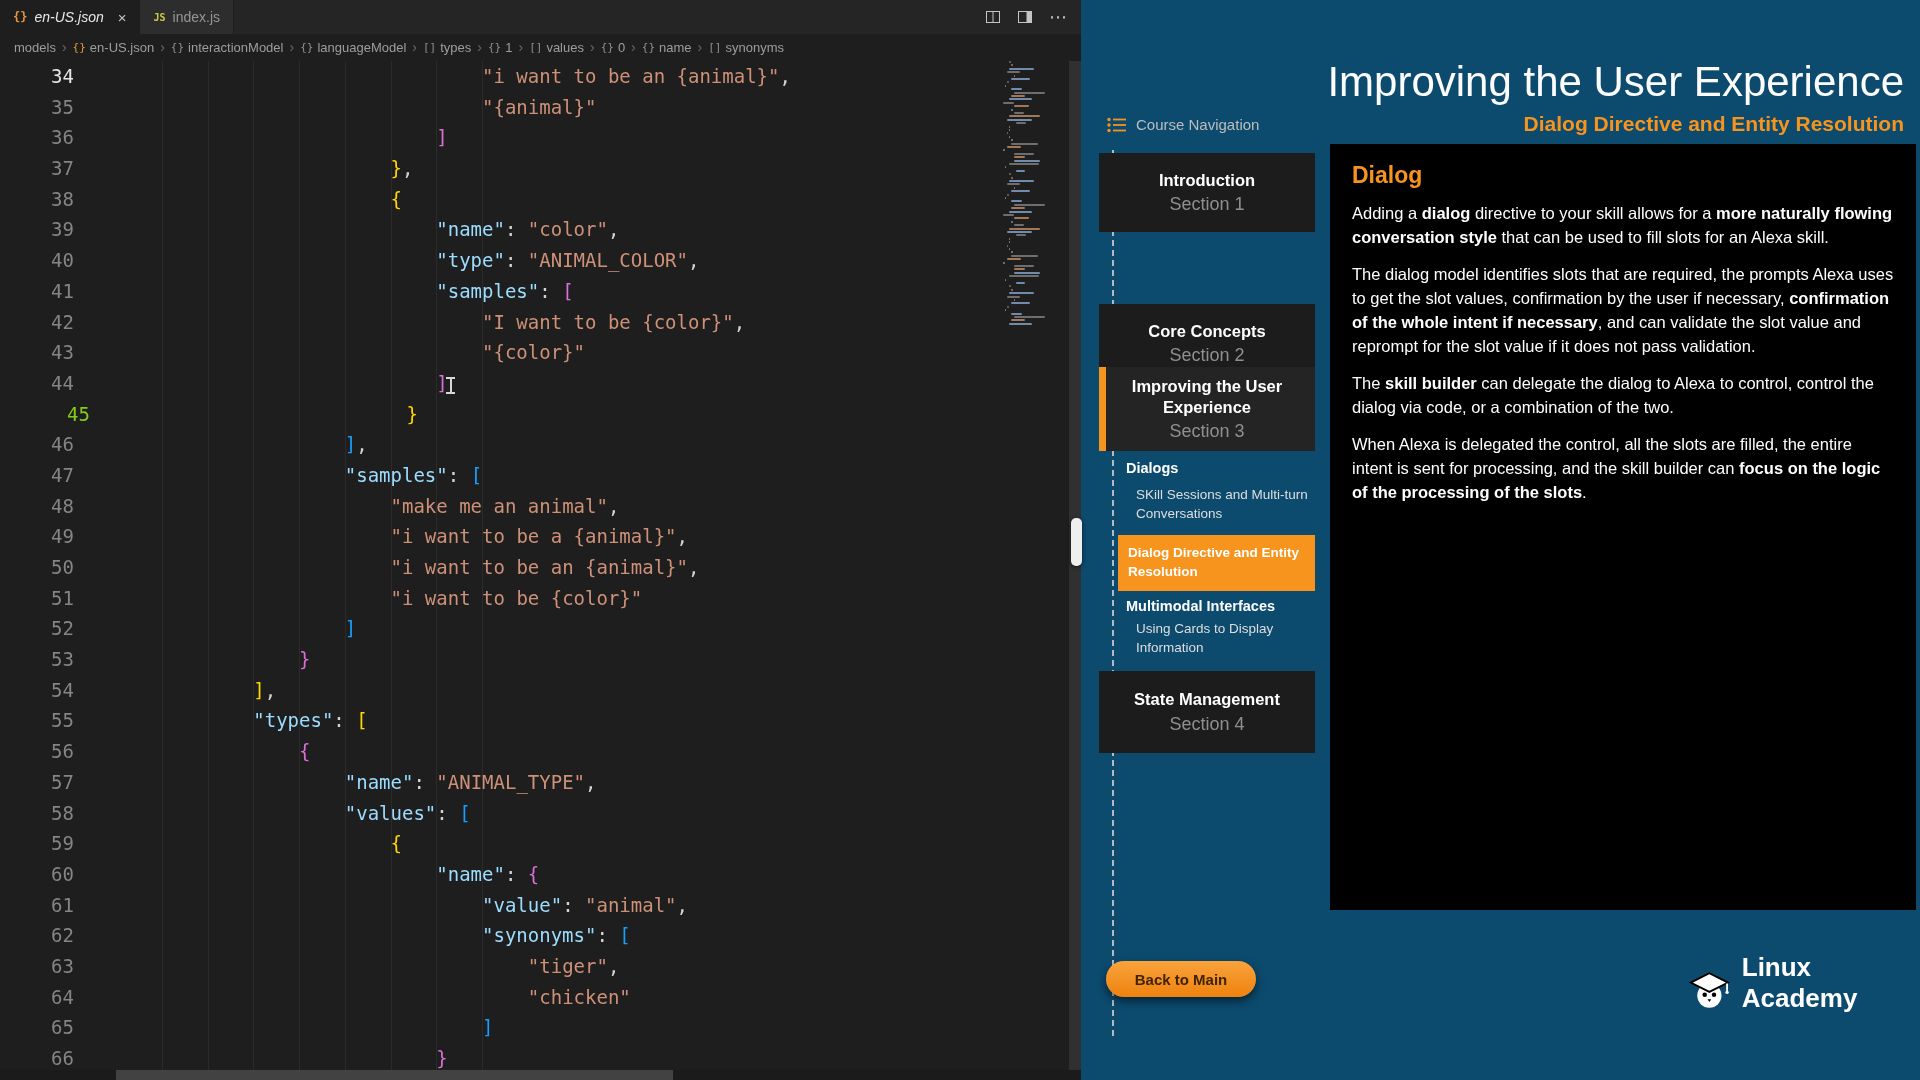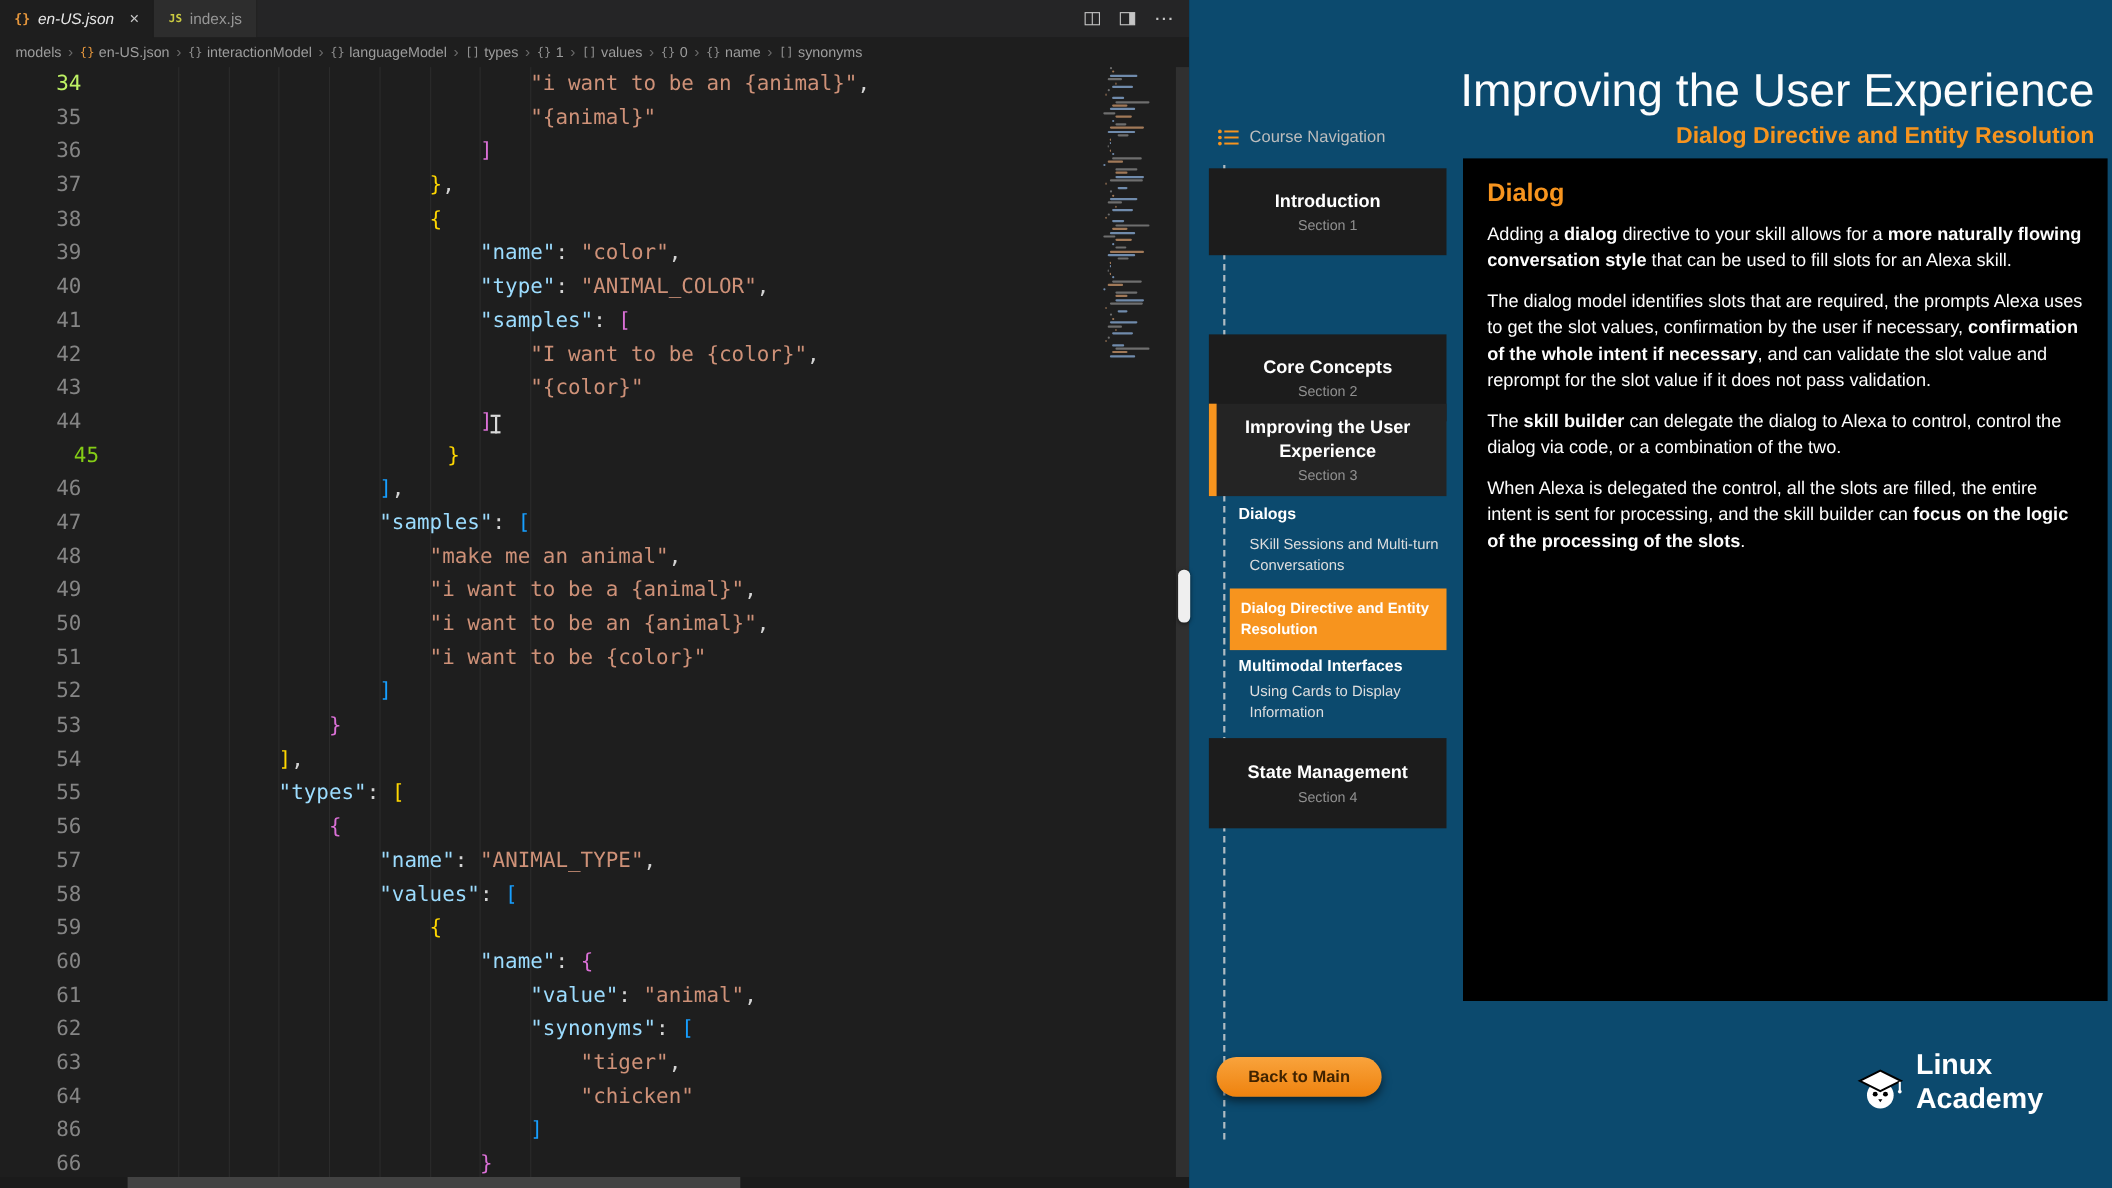--- a/index.html
+++ b/index.html
@@ -55,21 +55,21 @@
   .subtitle { position:absolute; top:112px; right:16px; font-size:21px; font-weight:bold; color:#f7941e; white-space:nowrap; }
 
   .courseNav { position:absolute; left:26px; top:116px; display:flex; align-items:center; gap:9px;
                font-size:15px; color:#bdbdbd; cursor:pointer; }
 
   .dashline { position:absolute; left:31px; top:150px; height:886px; border-left:2px dashed #d9d9d9; opacity:.8; z-index:0; }
 
   .navcard { position:absolute; left:18px; width:216px; background:#1c1c1c; z-index:1; cursor:pointer;
              display:flex; flex-direction:column; justify-content:center; align-items:center; text-align:center; }
   .navcard .t { font-size:16.5px; font-weight:bold; color:#fff; line-height:1.25; padding:0 14px; }
-  .navcard .s { font-size:13px; color:#8f8f8f; margin-top:4px; }
+  .navcard .s { font-size:18px; color:#8f8f8f; margin-top:4px; }
   #card-intro { top:153px; height:79px; }
   #card-core { top:258px; height:79px;margin-top:46px; }
   #card-improving { top:367px; height:84px; background:#242424; }
   #card-improving::before { content:""; position:absolute; left:0; top:0; bottom:0; width:7px; background:#f7941e; }
   #card-state { top:671px; height:82px; }
 
   .subhead { position:absolute; font-size:14.5px; font-weight:bold; color:#fff; z-index:1; cursor:pointer; }
   .subitem { position:absolute; font-size:13.5px; color:#dedede; line-height:1.4; width:175px; z-index:1; cursor:pointer; }
   #sub-dialogs { left:45px; top:460px; }
   #sub-sessions { left:55px; top:486px; }
@@ -171,21 +171,21 @@
 
   <div id="codearea">
       <div class="guide" style="left: 161.76px;"></div>
       <div class="guide" style="left: 207.52px;"></div>
       <div class="guide" style="left: 253.28px;"></div>
       <div class="guide" style="left: 299.04px;"></div>
       <div class="guide" style="left: 344.8px;"></div>
       <div class="guide" style="left: 390.56px;"></div>
       <div class="guide" style="left: 436.32px;"></div>
       <div class="guide" style="left: 482.08px;"></div>
-      <div class="row"><span class="ln" style="color: #bef264; padding-left: 28px;">34</span><span class="code">                                <span style="color: rgb(206, 145, 120);">"i want to be an {animal}"</span><span style="color: rgb(212, 212, 212);">,</span></span></div>
+      <div class="row"><span class="ln" style="color: #e5e5e5; padding-left: 28px;">34</span><span class="code">                                <span style="color: rgb(206, 145, 120);">"i want to be an {animal}"</span><span style="color: rgb(212, 212, 212);">,</span></span></div>
       <div class="row"><span class="ln" style="color: rgb(133, 133, 133);">35</span><span class="code">                                <span style="color: rgb(206, 145, 120);">"{animal}"</span></span></div>
       <div class="row"><span class="ln" style="color: rgb(133, 133, 133);">36</span><span class="code">                            <span style="color: rgb(218, 112, 214);">]</span></span></div>
       <div class="row"><span class="ln" style="color: rgb(133, 133, 133);">37</span><span class="code">                        <span style="color: rgb(255, 215, 0);">}</span><span style="color: rgb(212, 212, 212);">,</span></span></div>
       <div class="row"><span class="ln" style="color: rgb(133, 133, 133);">38</span><span class="code">                        <span style="color: rgb(255, 215, 0);">{</span></span></div>
       <div class="row"><span class="ln" style="color: rgb(133, 133, 133);">39</span><span class="code">                            <span style="color: rgb(156, 220, 254);">"name"</span><span style="color: rgb(212, 212, 212);">:</span> <span style="color: rgb(206, 145, 120);">"color"</span><span style="color: rgb(212, 212, 212);">,</span></span></div>
       <div class="row"><span class="ln" style="color: rgb(133, 133, 133);">40</span><span class="code">                            <span style="color: rgb(156, 220, 254);">"type"</span><span style="color: rgb(212, 212, 212);">:</span> <span style="color: rgb(206, 145, 120);">"ANIMAL_COLOR"</span><span style="color: rgb(212, 212, 212);">,</span></span></div>
       <div class="row"><span class="ln" style="color: rgb(133, 133, 133);">41</span><span class="code">                            <span style="color: rgb(156, 220, 254);">"samples"</span><span style="color: rgb(212, 212, 212);">:</span> <span style="color: rgb(218, 112, 214);">[</span></span></div>
       <div class="row"><span class="ln" style="color: rgb(133, 133, 133);">42</span><span class="code">                                <span style="color: rgb(206, 145, 120);">"I want to be {color}"</span><span style="color: rgb(212, 212, 212);">,</span></span></div>
       <div class="row"><span class="ln" style="color: rgb(133, 133, 133);">43</span><span class="code">                                <span style="color: rgb(206, 145, 120);">"{color}"</span></span></div>
       <div class="row"><span class="ln" style="color: rgb(133, 133, 133);">44</span><span class="code">                            <span style="color: rgb(218, 112, 214);">]</span></span></div>
@@ -202,21 +202,21 @@
       <div class="row"><span class="ln" style="color: rgb(133, 133, 133);">55</span><span class="code">            <span style="color: rgb(156, 220, 254);">"types"</span><span style="color: rgb(212, 212, 212);">:</span> <span style="color: rgb(255, 215, 0);">[</span></span></div>
       <div class="row"><span class="ln" style="color: rgb(133, 133, 133);">56</span><span class="code">                <span style="color: rgb(218, 112, 214);">{</span></span></div>
       <div class="row"><span class="ln" style="color: rgb(133, 133, 133);">57</span><span class="code">                    <span style="color: rgb(156, 220, 254);">"name"</span><span style="color: rgb(212, 212, 212);">:</span> <span style="color: rgb(206, 145, 120);">"ANIMAL_TYPE"</span><span style="color: rgb(212, 212, 212);">,</span></span></div>
       <div class="row"><span class="ln" style="color: rgb(133, 133, 133);">58</span><span class="code">                    <span style="color: rgb(156, 220, 254);">"values"</span><span style="color: rgb(212, 212, 212);">:</span> <span style="color: rgb(23, 159, 255);">[</span></span></div>
       <div class="row"><span class="ln" style="color: rgb(133, 133, 133);">59</span><span class="code">                        <span style="color: rgb(255, 215, 0);">{</span></span></div>
       <div class="row"><span class="ln" style="color: rgb(133, 133, 133);">60</span><span class="code">                            <span style="color: rgb(156, 220, 254);">"name"</span><span style="color: rgb(212, 212, 212);">:</span> <span style="color: rgb(218, 112, 214);">{</span></span></div>
       <div class="row"><span class="ln" style="color: rgb(133, 133, 133);">61</span><span class="code">                                <span style="color: rgb(156, 220, 254);">"value"</span><span style="color: rgb(212, 212, 212);">:</span> <span style="color: rgb(206, 145, 120);">"animal"</span><span style="color: rgb(212, 212, 212);">,</span></span></div>
       <div class="row"><span class="ln" style="color: rgb(133, 133, 133);">62</span><span class="code">                                <span style="color: rgb(156, 220, 254);">"synonyms"</span><span style="color: rgb(212, 212, 212);">:</span> <span style="color: rgb(23, 159, 255);">[</span></span></div>
       <div class="row"><span class="ln" style="color: rgb(133, 133, 133);">63</span><span class="code">                                    <span style="color: rgb(206, 145, 120);">"tiger"</span><span style="color: rgb(212, 212, 212);">,</span></span></div>
       <div class="row"><span class="ln" style="color: rgb(133, 133, 133);">64</span><span class="code">                                    <span style="color: rgb(206, 145, 120);">"chicken"</span></span></div>
-      <div class="row"><span class="ln" style="color: rgb(133, 133, 133);">86</span><span class="code">                                <span style="color: rgb(23, 159, 255);">]</span></span></div>
+      <div class="row"><span class="ln" style="color: rgb(133, 133, 133);">65</span><span class="code">                                <span style="color: rgb(23, 159, 255);">]</span></span></div>
       <div class="row"><span class="ln" style="color: rgb(133, 133, 133);">66</span><span class="code">                            <span style="color: rgb(218, 112, 214);">}</span></span></div>
     </div>
 
   <div id="minimap">
       <div class="mm" style="top: 0px; left: 13.2px; width: 2.3px; background: rgb(125, 125, 125);"></div>
       <div class="mm" style="top: 3.4px; left: 15.4px; width: 1.15px; background: rgb(185, 138, 99);"></div>
       <div class="mm" style="top: 6.8px; left: 13.2px; width: 25.3px; background: rgb(127, 159, 198);"></div>
       <div class="mm" style="top: 10.2px; left: 11px; width: 12.65px; background: rgb(125, 125, 125);"></div>
       <div class="mm" style="top: 13.6px; left: 17.6px; width: 1.15px; background: rgb(185, 138, 99);"></div>
       <div class="mm" style="top: 17px; left: 15.4px; width: 18.4px; background: rgb(127, 159, 198);"></div>

